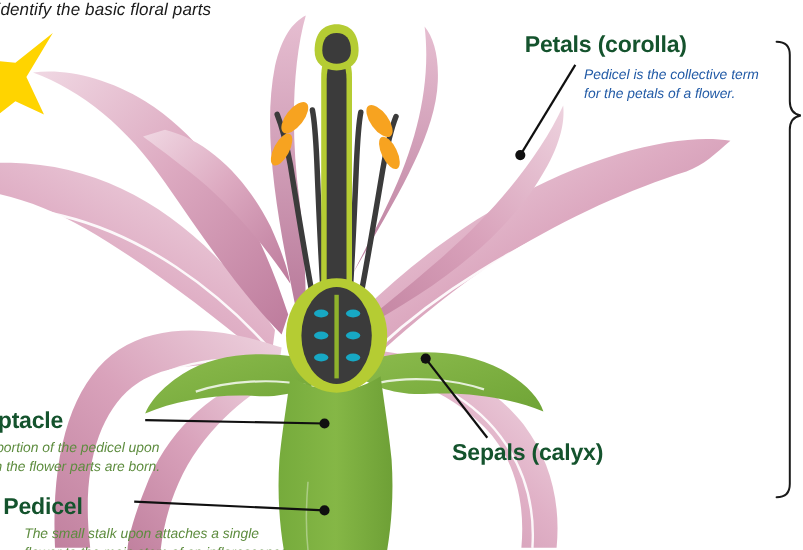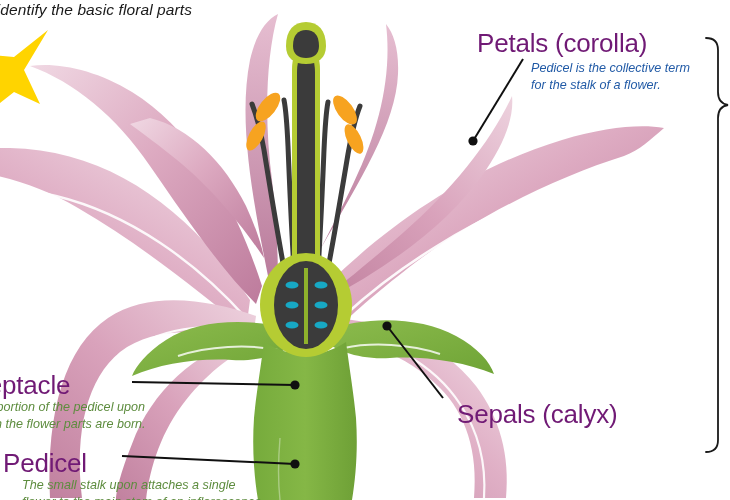--- a/index.html
+++ b/index.html
@@ -36,36 +36,36 @@
   }
   .header-title {
     left: -12px;
     top: 1px;
     font-size: 15.5px;
     font-style: italic;
     color: #1a1a1a;
     letter-spacing: 0.1px;
   }
   .lbl-head {
-    font-weight: normal;
-    color: #701a75;
-    font-size: 26px;
+    font-weight: bold;
+    color: #14532d;
+    font-size: 21px;
     letter-spacing: -0.2px;
   }
   .lbl-sub {
     font-style: italic;
     font-size: 12.6px;
     line-height: 1.32;
   }
   .sub-blue { color: #215aa6; }
   .sub-green { color: #5d8c3e; }
 
   #petals-head  { left: 477px; top: 28px; }
   #petals-sub   { left: 531px; top: 60px; }
-  #sepals-head  { left: 411px; top: 399px; margin-left: 46px; }
+  #sepals-head  { left: 411px; top: 399px; }
   #sepals-sub   { left: 386px; top: 431px; }
   #recept-head  { left: -25px; top: 370px; }
   #recept-sub   { left: -14px; top: 399px; }
   #pedicel-head { left: 3px; top: 448px; }
   #pedicel-sub  { left: 22px; top: 477px; }
 </style>
 </head>
 <body>
 
 <div id="slide">
@@ -220,21 +220,21 @@
                C 718,100 722,104 728,105
                C 722,106 718,110 718,118 L 718,440
                C 718,448 714,452 706,452" fill="none" stroke="#1a1a1a" stroke-width="1.8" stroke-linecap="round"></path>
     </g>
   </svg>
 
   <div class="txt header-title">: identify the basic floral parts</div>
 
   <div class="txt lbl-head" id="petals-head">Petals (corolla)</div>
   <div class="txt lbl-sub sub-blue" id="petals-sub"><span>Pedicel is the collective term</span>
-<span>for the stalk of a flower.</span></div>
+<span>for the petals of a flower.</span></div>
 
   <div class="txt lbl-head" id="sepals-head">Sepals (calyx)</div>
 
   <div class="txt lbl-head" id="recept-head">ceptacle</div>
   <div class="txt lbl-sub sub-green" id="recept-sub"><span>e portion of the pedicel upon</span>
 <span>ich the flower parts are born.</span></div>
 
   <div class="txt lbl-head" id="pedicel-head">Pedicel</div>
   <div class="txt lbl-sub sub-green" id="pedicel-sub"><span>The small stalk upon attaches a single</span>
 <span>flower to the main stem of an inflorescence</span></div>

